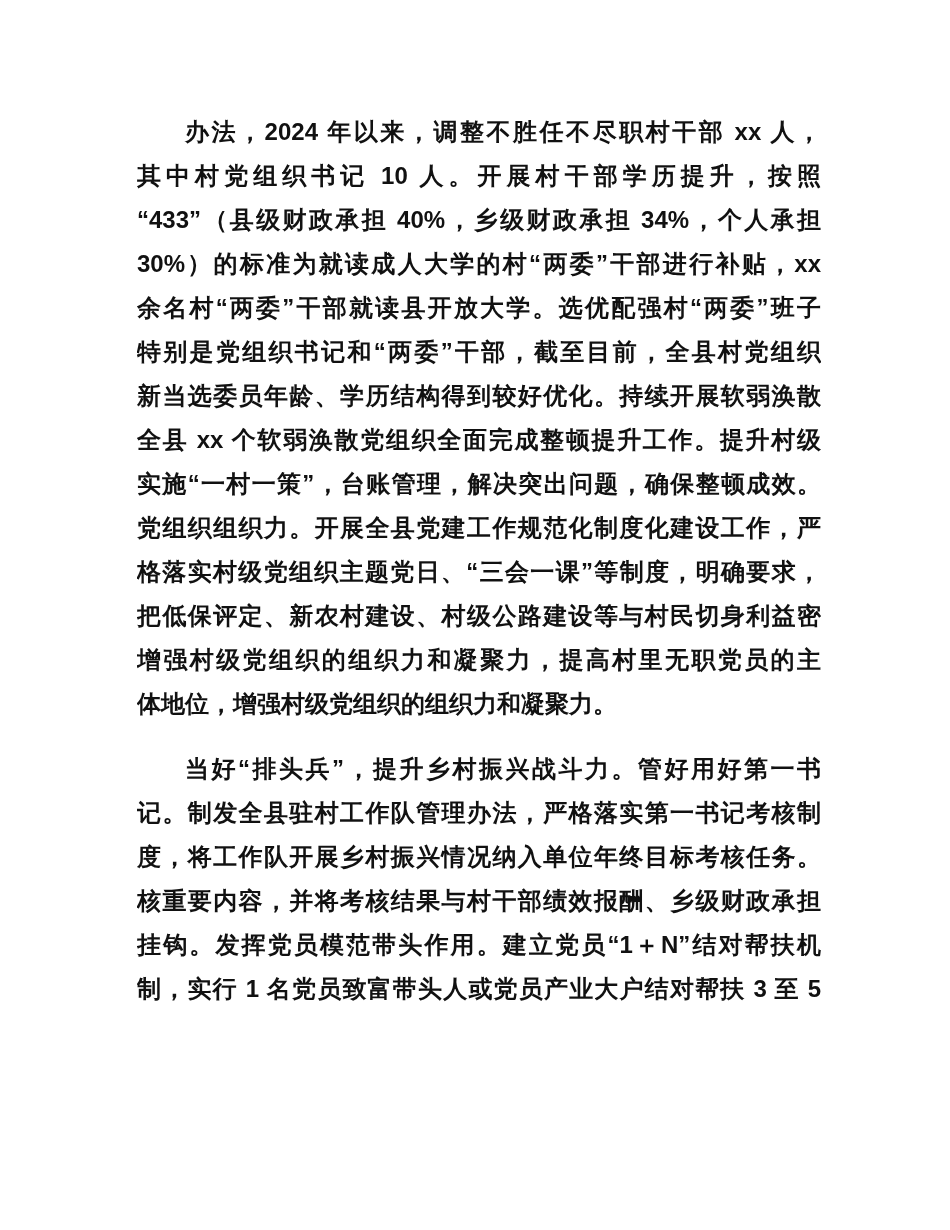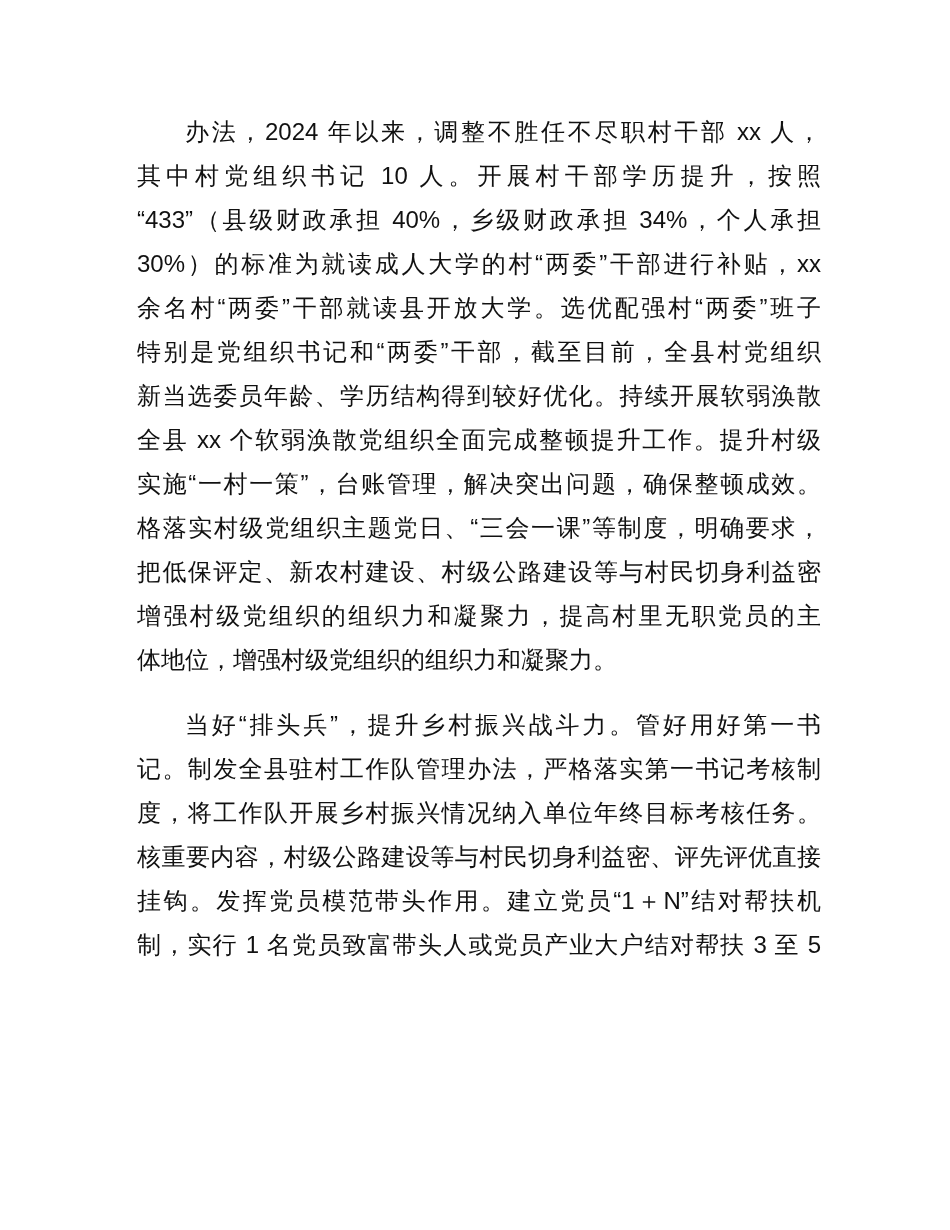--- a/index.html
+++ b/index.html
@@ -10,20 +10,21 @@
   .page {
     position: relative;
     width: 950px;
     height: 1011px;
     background: #ffffff;
     box-sizing: border-box;
     padding: 110px 0 0 137px;
     color: #111111;
     font-family: "Liberation Sans", "DejaVu Sans", sans-serif;
     overflow: hidden;
+    font-weight: bold;
   }
   .para {
     width: 684px;
   }
   .para-2 {
     margin-top: 21px;
   }
   .line {
     width: 684px;
     height: 44px;
@@ -50,28 +51,29 @@
   <div class="para para-1">
     <div class="line indent">办法，2024 年以来，调整不胜任不尽职村干部 xx 人，</div>
     <div class="line">其中村党组织书记 10 人。开展村干部学历提升，按照</div>
     <div class="line">“433”（县级财政承担 40%，乡级财政承担 34%，个人承担</div>
     <div class="line">30%）的标准为就读成人大学的村“两委”干部进行补贴，xx</div>
     <div class="line">余名村“两委”干部就读县开放大学。选优配强村“两委”班子</div>
     <div class="line">特别是党组织书记和“两委”干部，截至目前，全县村党组织</div>
     <div class="line">新当选委员年龄、学历结构得到较好优化。持续开展软弱涣散</div>
     <div class="line">全县 xx 个软弱涣散党组织全面完成整顿提升工作。提升村级</div>
     <div class="line">实施“一村一策”，台账管理，解决突出问题，确保整顿成效。</div>
+    <div class="line">党组织组织力。开展全县党建工作规范化制度化建设工作，严</div>
     <div class="line">格落实村级党组织主题党日、“三会一课”等制度，明确要求，</div>
     <div class="line">把低保评定、新农村建设、村级公路建设等与村民切身利益密</div>
     <div class="line">增强村级党组织的组织力和凝聚力，提高村里无职党员的主</div>
     <div class="line para-end">体地位，增强村级党组织的组织力和凝聚力。</div>
   </div>
 
   <div class="para para-2">
     <div class="line indent">当好“排头兵”，提升乡村振兴战斗力。管好用好第一书</div>
     <div class="line">记。制发全县驻村工作队管理办法，严格落实第一书记考核制</div>
     <div class="line">度，将工作队开展乡村振兴情况纳入单位年终目标考核任务。</div>
-    <div class="line">核重要内容，村级公路建设等与村民切身利益密、评先评优直接</div>
+    <div class="line">核重要内容，并将考核结果与村干部绩效报酬、乡级财政承担</div>
     <div class="line">挂钩。发挥党员模范带头作用。建立党员“1＋N”结对帮扶机</div>
     <div class="line">制，实行 1 名党员致富带头人或党员产业大户结对帮扶 3 至 5</div>
   </div>
 
 </div>
 
 </body></html>

